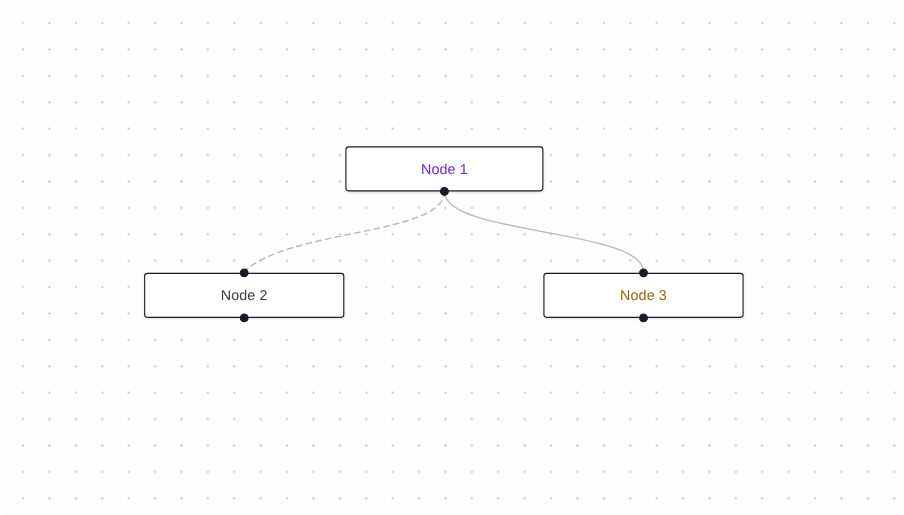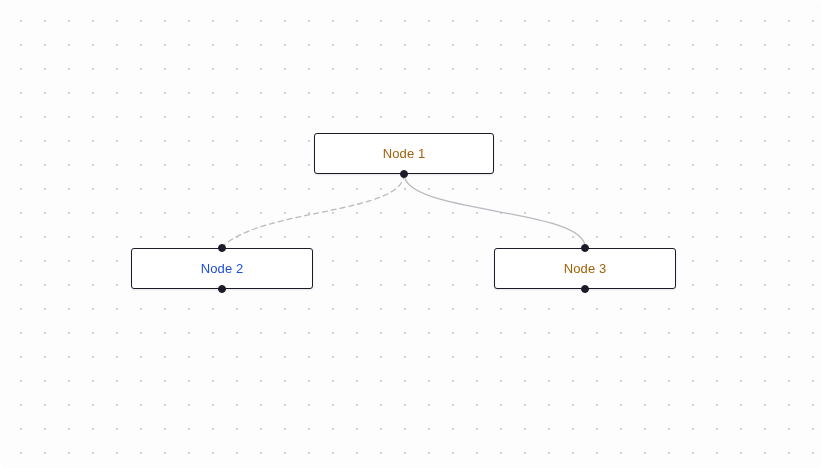--- a/index.html
+++ b/index.html
@@ -84,26 +84,26 @@
 <div id="app" style="width: 822px; height: 468px;">
 
   <div class="flow-background" style="background-color: rgb(253, 253, 253); background-size: 24px 24px; background-image: radial-gradient(circle, rgb(208, 208, 214) 1px, transparent 1.1px);"></div>
 
   <svg class="edges-layer" viewBox="0 0 822 468" width="822" height="468">
     <path class="edge-path" d="M 404,174 C 404,214 262,208 222,247" stroke="#b9b9c0" stroke-width="1.3" stroke-dasharray="5 4"></path>
     <path class="edge-path" d="M 404,174 C 404,214 585,208 585,247" stroke="#b9b9c0" stroke-width="1.3"></path>
   </svg>
 
   <div class="node" style="left: 314px; top: 133px; width: 180px; height: 41px; border-color: rgb(27, 27, 42); background: rgb(255, 255, 255);">
-    <span class="node-label" style="color: #a16207;">Node 1</span>
+    <span class="node-label" style="color: #6d28d9;">Node 1</span>
     <span class="handle bottom"></span>
   </div>
 
   <div class="node" style="left: 131px; top: 248px; width: 182px; height: 41px; border-color: rgb(27, 27, 42); background: rgb(255, 255, 255);">
-    <span class="node-label" style="color: #1d4ed8; text-align: center;">Node 2</span>
+    <span class="node-label" style="color: #404040; text-align: center;">Node 2</span>
     <span class="handle top"></span>
     <span class="handle bottom"></span>
   </div>
 
   <div class="node" style="left: 494px; top: 248px; width: 182px; height: 41px; border-color: rgb(27, 27, 42); background: rgb(255, 255, 255);">
     <span class="node-label" style="color: #a16207;">Node 3</span>
     <span class="handle top"></span>
     <span class="handle bottom"></span>
   </div>
 

